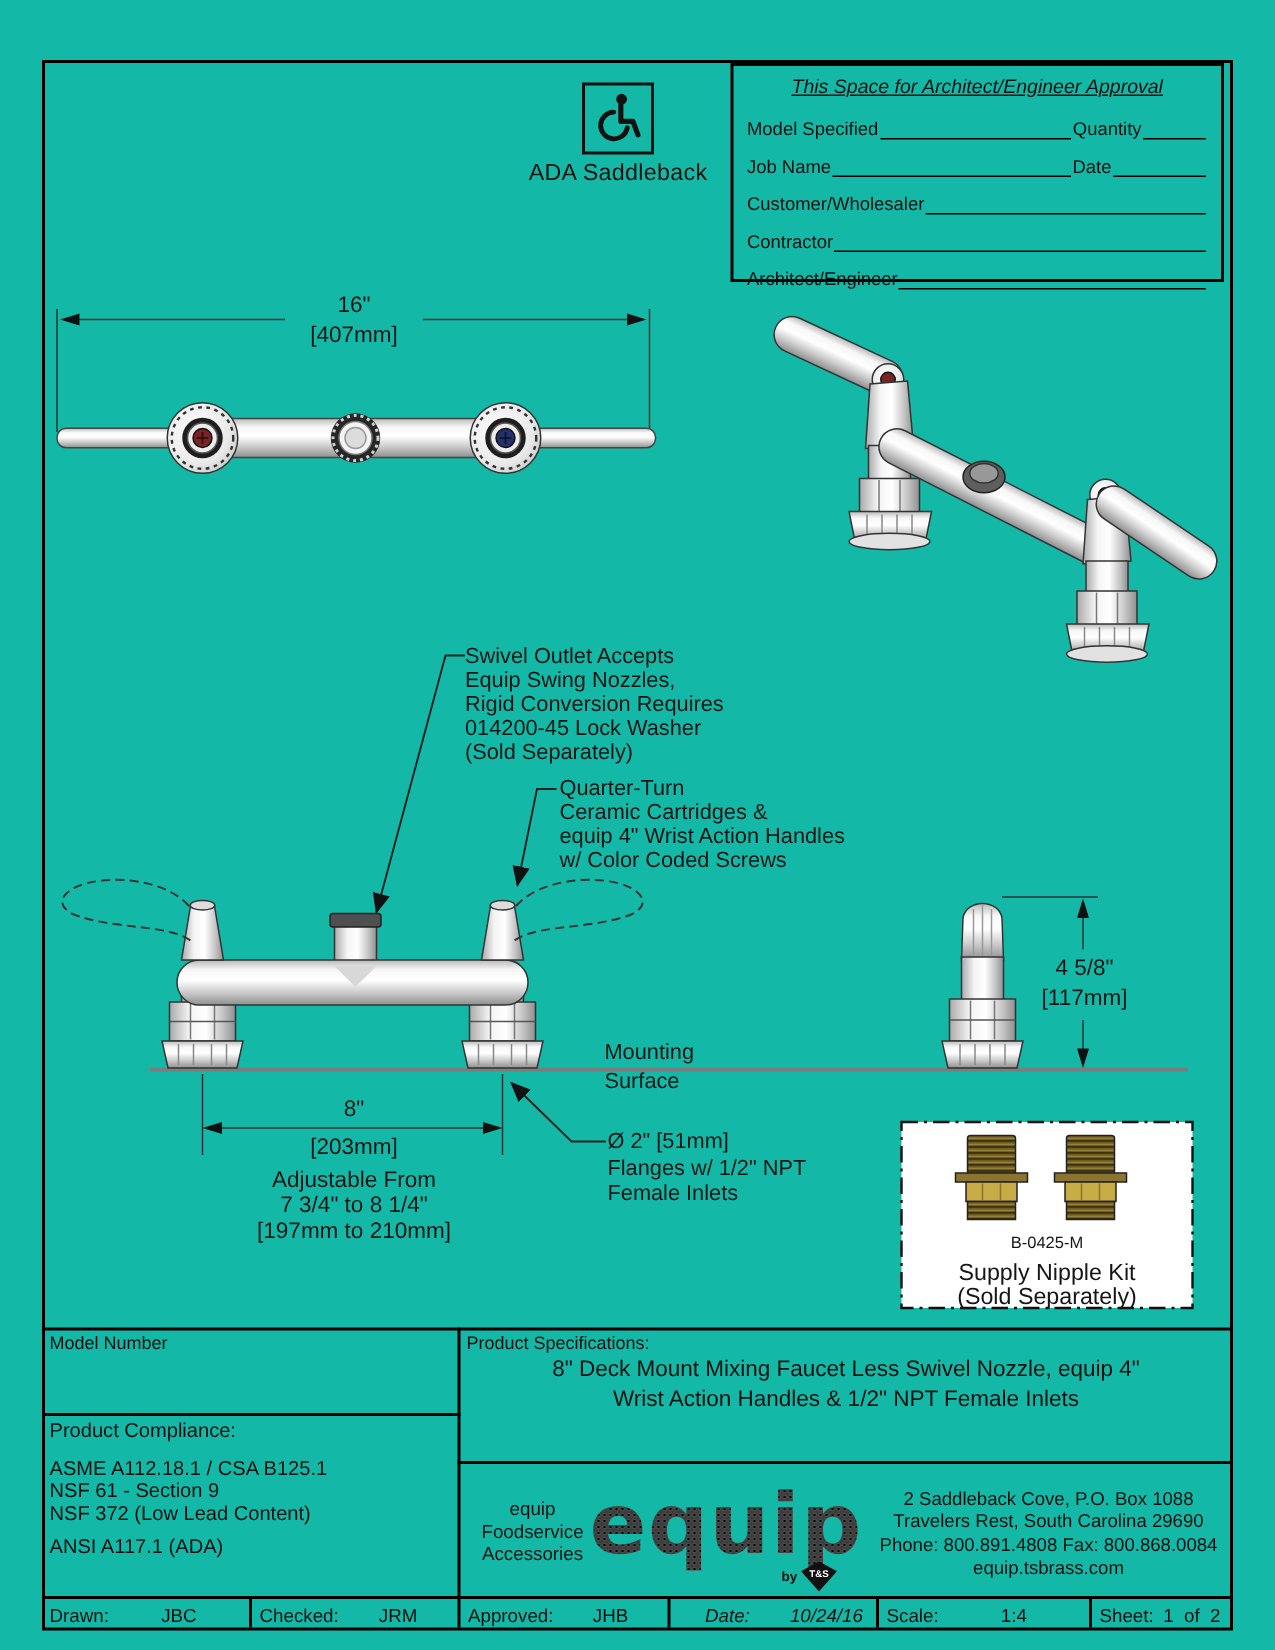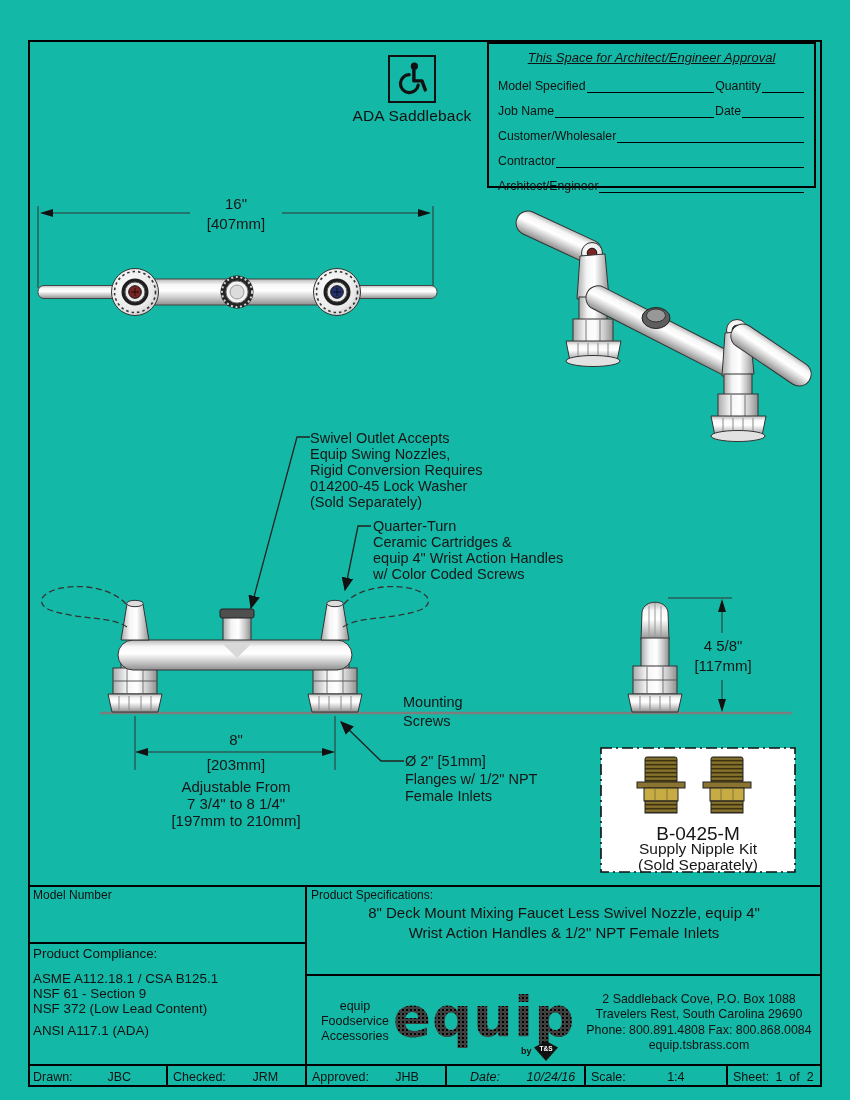--- a/index.html
+++ b/index.html
@@ -309,38 +309,38 @@
   </div>
 
   <div class="lab" style="left:373px;top:518px;">
     <div>Quarter-Turn</div>
     <div>Ceramic Cartridges &amp;</div>
     <div>equip 4" Wrist Action Handles</div>
     <div>w/ Color Coded Screws</div>
   </div>
 
   <div class="lab" style="left:403px;top:694px;">Mounting</div>
-  <div class="lab" style="left:403px;top:713px;">Screws</div>
+  <div class="lab" style="left:403px;top:713px;">Surface</div>
 
   <div class="dim" style="left:196px;top:731px;width:80px;">8"</div>
   <div class="dim" style="left:176px;top:756px;width:120px;">[203mm]</div>
   <div class="dim" style="left:136px;top:778px;width:200px;">Adjustable From</div>
   <div class="dim" style="left:136px;top:795px;width:200px;">7 3/4" to 8 1/4"</div>
   <div class="dim" style="left:126px;top:812px;width:220px;">[197mm to 210mm]</div>
 
   <div class="lab" style="left:405px;top:753px;line-height:17.5px;">
     <div>Ø 2" [51mm]</div>
     <div>Flanges w/ 1/2" NPT</div>
     <div>Female Inlets</div>
   </div>
 
   <div class="dim" style="left:684px;top:637px;width:78px;">4 5/8"</div>
   <div class="dim" style="left:676px;top:657px;width:94px;">[117mm]</div>
 
-  <div class="dim" style="left:606px;top:823px;width:184px;font-size:19px;">B-0425-M</div>
+  <div class="dim" style="left:606px;top:823px;width:184px;font-size:11px;">B-0425-M</div>
   <div class="dim" style="left:606px;top:840px;width:184px;font-size:15.5px;">Supply Nipple Kit</div>
   <div class="dim" style="left:606px;top:856px;width:184px;font-size:15.5px;">(Sold Separately)</div>
 
   <div class="hline" style="left:28px;top:885px;width:794px;"></div>
   <div class="vline" style="left:305px;top:885px;height:200px;"></div>
   <div class="hline" style="left:28px;top:942px;width:279px;"></div>
   <div class="hline" style="left:305px;top:974px;width:517px;"></div>
   <div class="hline" style="left:28px;top:1064px;width:794px;"></div>
   <div class="vline" style="left:166px;top:1064px;height:21px;"></div>
   <div class="vline" style="left:445px;top:1064px;height:21px;"></div>

